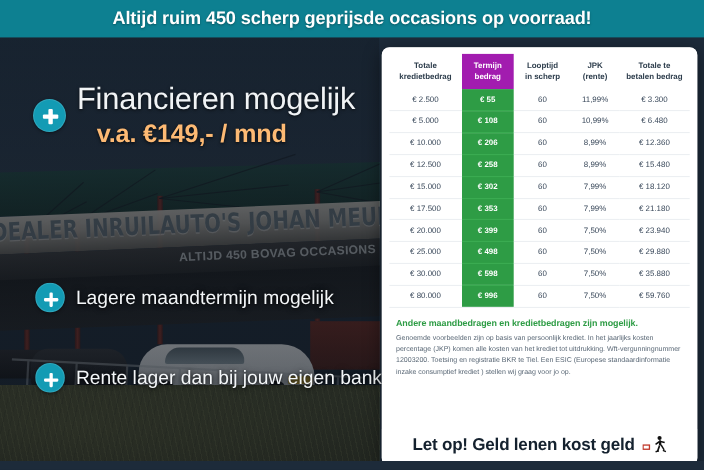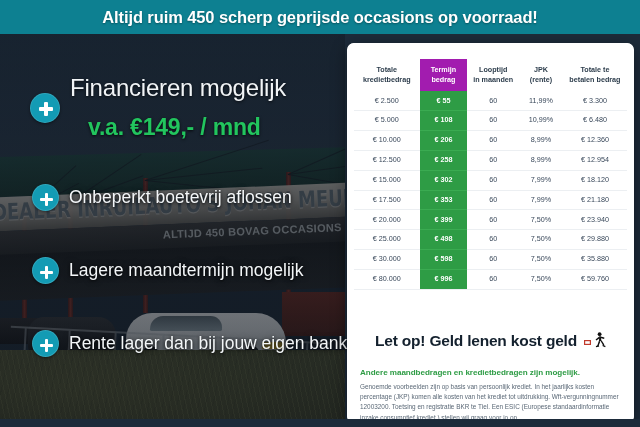--- a/index.html
+++ b/index.html
@@ -210,48 +210,48 @@
     text-shadow: 0 1px 3px rgba(0,0,0,.75), 0 0 6px rgba(0,0,0,.5);
   }
 
   
   #b1 { left: 30px; top: 40px; align-items: center; }
   #b1 .plus { width: 30px; height: 30px; }
   #b1 .plus::before { left: 8px; top: 13.8px; width: 14px; height: 3.7px; }
   #b1 .plus::after  { left: 13.15px; top: 8.5px; width: 3.7px; height: 14px; }
   #b1-lines { display: flex; flex-direction: column; gap: 0px; }
   #b1-line1 {
-    color: #f1f4f6; font-size: 24px; white-space: nowrap;
+    color: #f1f4f6; font-size: 28px; white-space: nowrap;
     text-shadow: 0 1px 3px rgba(0,0,0,.7);
     letter-spacing: -.2px;
   }
   #b1-line2 {
-    color: #22c55e; font-size: 23px; font-weight: bold; white-space: nowrap;
+    color: #fdba74; font-size: 23px; font-weight: bold; white-space: nowrap;
     text-shadow: 0 1px 3px rgba(0,0,0,.8);
-    margin-top: 12px; margin-left: 18px;
+    margin-top: 2px; margin-left: 18px;
     letter-spacing: -.2px;
   }
 
   #b2 { left: 32px; top: 150px; }
   #b3 { left: 32px; top: 223px; }
   #b4 { left: 32px; top: 296px; }
 
   
   #card {
     position: absolute; left: 347px; top: 43px;
     width: 287px; height: 380px;
     background: #ffffff;
     border-radius: 7px;
     box-shadow: 0 4px 16px rgba(0,0,0,.45);
     overflow: hidden;
     z-index: 30;
     display: flex;
     flex-direction: column;
   }
-  #table-wrap { padding: 16px 7px 0 7px; }
+  #table-wrap { padding: 6px 7px 0 7px; }
   table {
     width: 100%;
     border-collapse: collapse;
     table-layout: fixed;
   }
   thead th {
     font-size: 7.2px;
     font-weight: bold;
     color: #2d3d4c;
     padding: 6px 1px 7px 1px;
@@ -395,24 +395,20 @@
   <div id="bullets">
 
     <div class="bullet" id="b1">
       <div class="plus"></div>
       <div id="b1-lines">
         <div id="b1-line1">Financieren mogelijk</div>
         <div id="b1-line2">v.a. €149,- / mnd</div>
       </div>
     </div>
 
-    <div class="bullet" id="b2">
-      <div class="plus"></div>
-      <div class="bullet-label">Onbeperkt boetevrij aflossen</div>
-    </div>
 
     <div class="bullet" id="b3">
       <div class="plus"></div>
       <div class="bullet-label">Lagere maandtermijn mogelijk</div>
     </div>
 
     <div class="bullet" id="b4">
       <div class="plus"></div>
       <div class="bullet-label">Rente lager dan bij jouw eigen bank</div>
     </div>
@@ -435,21 +431,21 @@
             <th>
               <span>Totale</span><br>
               <span>kredietbedrag</span>
             </th>
             <th class="hl">
               <span>Termijn</span><br>
               <span>bedrag</span>
             </th>
             <th>
               <span>Looptijd</span><br>
-              <span>in maanden</span>
+              <span>in scherp</span>
             </th>
             <th>
               <span>JPK</span><br>
               <span>(rente)</span>
             </th>
             <th>
               <span>Totale te</span><br>
               <span>betalen bedrag</span>
             </th>
           </tr>
@@ -474,21 +470,21 @@
               <td class="hl">€ 206</td>
               <td>60</td>
               <td>8,99%</td>
               <td>€ 12.360</td>
             </tr>
             <tr>
               <td>€ 12.500</td>
               <td class="hl">€ 258</td>
               <td>60</td>
               <td>8,99%</td>
-              <td>€ 12.954</td>
+              <td>€ 15.480</td>
             </tr>
             <tr>
               <td>€ 15.000</td>
               <td class="hl">€ 302</td>
               <td>60</td>
               <td>7,99%</td>
               <td>€ 18.120</td>
             </tr>
             <tr>
               <td>€ 17.500</td>
@@ -520,40 +516,40 @@
             </tr>
             <tr>
               <td>€ 80.000</td>
               <td class="hl">€ 996</td>
               <td>60</td>
               <td>7,50%</td>
               <td>€ 59.760</td>
             </tr>
           </tbody>
       </table>
+    </div>
+
+    <div id="card-footer">
+      <div id="foot-head">Andere maandbedragen en kredietbedragen zijn mogelijk.</div>
+      <div id="foot-body">Genoemde voorbeelden zijn op basis van persoonlijk krediet. In het jaarlijks kosten percentage (JKP) komen alle kosten van het krediet tot uitdrukking. Wft-vergunningnummer 12003200. Toetsing en registratie BKR te Tiel. Een ESIC (Europese standaardinformatie inzake consumptief krediet ) stellen wij graag voor jo op.</div>
     </div>
 
     <div id="warning">
       <div id="warning-text">Let op! Geld lenen kost geld</div>
       <div id="warning-icon">
         <svg width="22" height="18" viewBox="0 0 22 18" aria-hidden="true">
           <rect x="0" y="8" width="7" height="5" fill="#c0392b"></rect>
           <rect x="1.2" y="9.2" width="4.6" height="2.6" fill="#ffffff"></rect>
           <circle cx="15.6" cy="2.2" r="1.9" fill="#111111"></circle>
           <path d="M15.2 4.2 L16.8 4.2 L17.4 9.0 L15.0 9.0 Z" fill="#111111"></path>
           <path d="M15.0 8.6 L13.0 14.2 L14.4 14.6 L16.2 9.8 Z" fill="#111111"></path>
           <path d="M16.4 8.8 L19.2 13.4 L20.3 12.6 L17.7 8.4 Z" fill="#111111"></path>
           <path d="M15.2 4.6 L11.6 7.4 L12.3 8.5 L15.8 6.2 Z" fill="#111111"></path>
           <path d="M16.6 4.6 L20.4 5.6 L20.1 6.9 L16.3 6.0 Z" fill="#111111"></path>
           <rect x="11.8" y="14.0" width="3.2" height="1.3" fill="#111111" transform="rotate(-14 11.8 14)"></rect>
           <rect x="18.9" y="12.8" width="3.0" height="1.3" fill="#111111" transform="rotate(24 18.9 12.8)"></rect>
         </svg>
       </div>
     </div>
 
-    <div id="card-footer">
-      <div id="foot-head">Andere maandbedragen en kredietbedragen zijn mogelijk.</div>
-      <div id="foot-body">Genoemde voorbeelden zijn op basis van persoonlijk krediet. In het jaarlijks kosten percentage (JKP) komen alle kosten van het krediet tot uitdrukking. Wft-vergunningnummer 12003200. Toetsing en registratie BKR te Tiel. Een ESIC (Europese standaardinformatie inzake consumptief krediet ) stellen wij graag voor jo op.</div>
-    </div>
-
   </div>
 
 </div>
 
 </body></html>

